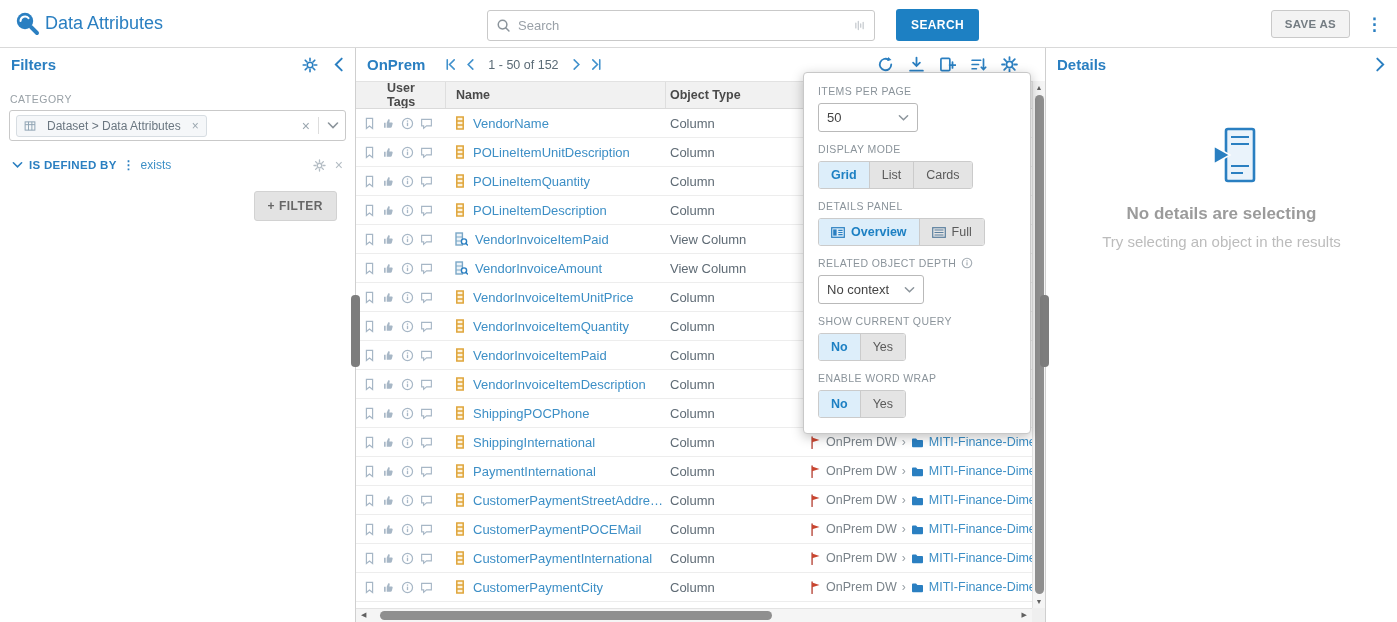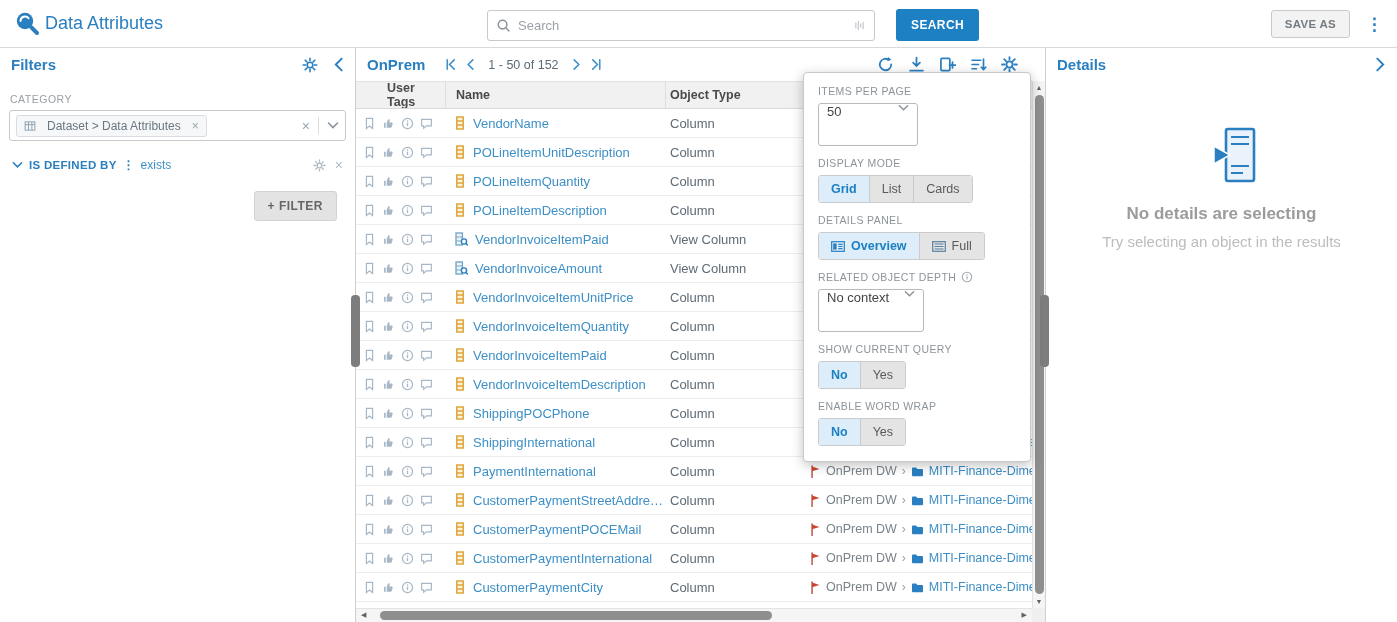--- a/index.html
+++ b/index.html
@@ -116,21 +116,21 @@
   .grip-left { left:351px; }
   .grip-right { left:1040px; }
 
   
   .settings-popup { position:absolute; left:447px; top:24px; width:228px; background:#fff;
     border:1px solid #c8c8c8; border-radius:4px; box-shadow:0 3px 12px rgba(0,0,0,.25);
     padding:9px 14px 15px; z-index:60;}
   .plabel { font-size:10.5px; color:#8b949b; letter-spacing:.4px; margin:11px 0 6px; display:flex;
     align-items:center; gap:5px;}
   .plabel:first-child { margin-top:3px; }
-  .sel { height:43px; border:1px solid #b9b9b9; border-radius:3px; display:flex; 
+  .sel { height:29px; border:1px solid #b9b9b9; border-radius:3px; display:flex; align-items:center;
     justify-content:space-between; padding:0 8px; font-size:13px; color:#444; background:#fff;
     cursor:pointer;}
   .sel-ipp { width:100px; }
   .sel-depth { width:106px; }
   .seg-group { display:inline-flex; border:1px solid #cbcbcb; border-radius:3px; overflow:hidden; }
   .seg { padding:6px 12px; font-size:12.5px; background:#e4e4e4; color:#5a5a5a;
     border-right:1px solid #cbcbcb; display:flex; align-items:center; gap:6px; cursor:pointer;
     font-family:"Liberation Sans",sans-serif;}
   .seg:last-child { border-right:none; }
   .seg.active { background:#ddeefa; color:#1d80c3; font-weight:bold; }

